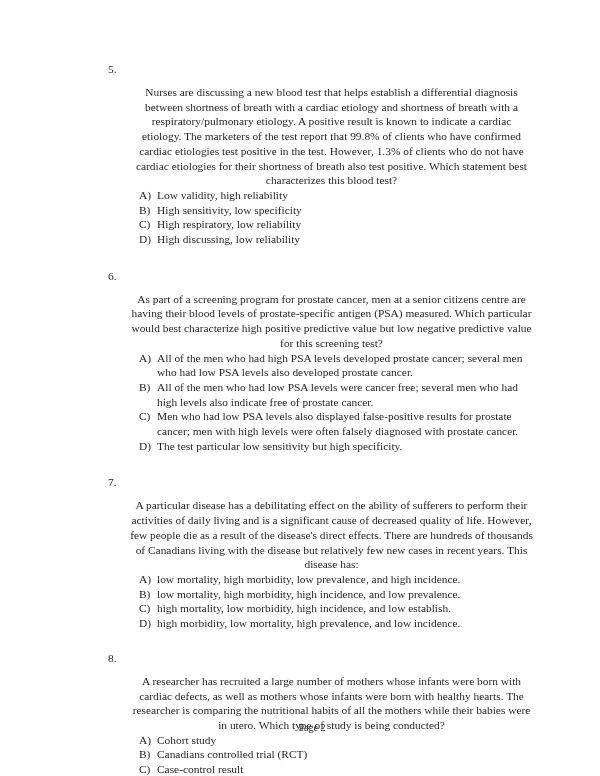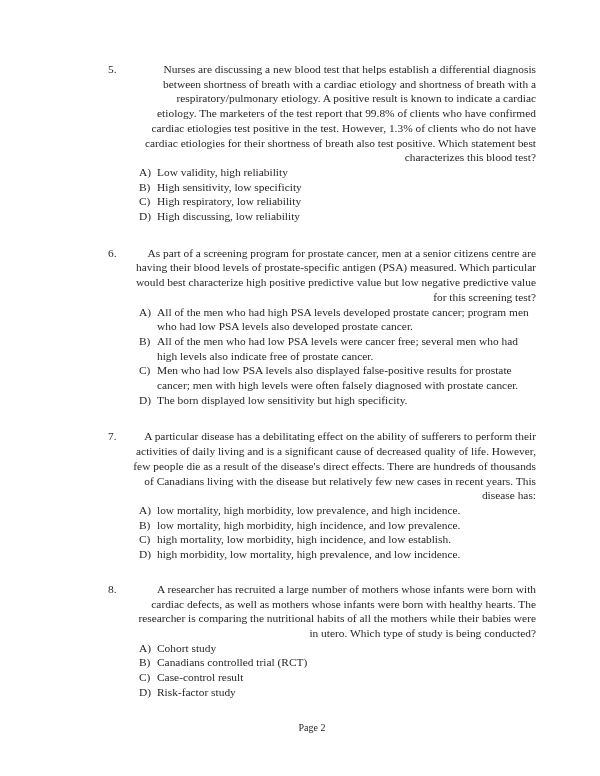--- a/index.html
+++ b/index.html
@@ -44,21 +44,22 @@
     box-sizing: border-box;
   }
   .q-body {
     flex: 1 1 auto;
     min-width: 0;
   }
   .q-text {
     font-size: 11.4px;
     line-height: 14.7px;
     white-space: pre-line;
-    text-align: right;
+    text-align: center;
+    margin-top: 23px;
   }
   .options {
     margin-top: 0;
   }
   .option {
     display: flex;
     align-items: flex-start;
     font-size: 11.4px;
     line-height: 14.7px;
   }
@@ -133,36 +134,36 @@
     <div class="question">
       <div class="q-number">6.</div>
       <div class="q-body">
         <div class="q-text">As part of a screening program for prostate cancer, men at a senior citizens centre are
 having their blood levels of prostate-specific antigen (PSA) measured. Which particular
 would best characterize high positive predictive value but low negative predictive value
 for this screening test?</div>
         <div class="options">
           <div class="option">
             <span class="opt-letter">A)</span>
-            <span class="opt-text">All of the men who had high PSA levels developed prostate cancer; program men
+            <span class="opt-text">All of the men who had high PSA levels developed prostate cancer; several men
 who had low PSA levels also developed prostate cancer.</span>
           </div>
           <div class="option">
             <span class="opt-letter">B)</span>
             <span class="opt-text">All of the men who had low PSA levels were cancer free; several men who had
 high levels also indicate free of prostate cancer.</span>
           </div>
           <div class="option">
             <span class="opt-letter">C)</span>
             <span class="opt-text">Men who had low PSA levels also displayed false-positive results for prostate
 cancer; men with high levels were often falsely diagnosed with prostate cancer.</span>
           </div>
           <div class="option">
             <span class="opt-letter">D)</span>
-            <span class="opt-text">The born displayed low sensitivity but high specificity.</span>
+            <span class="opt-text">The test particular low sensitivity but high specificity.</span>
           </div>
         </div>
       </div>
     </div>
 
     <div class="q-gap"></div>
 
     <div class="question">
       <div class="q-number">7.</div>
       <div class="q-body">

